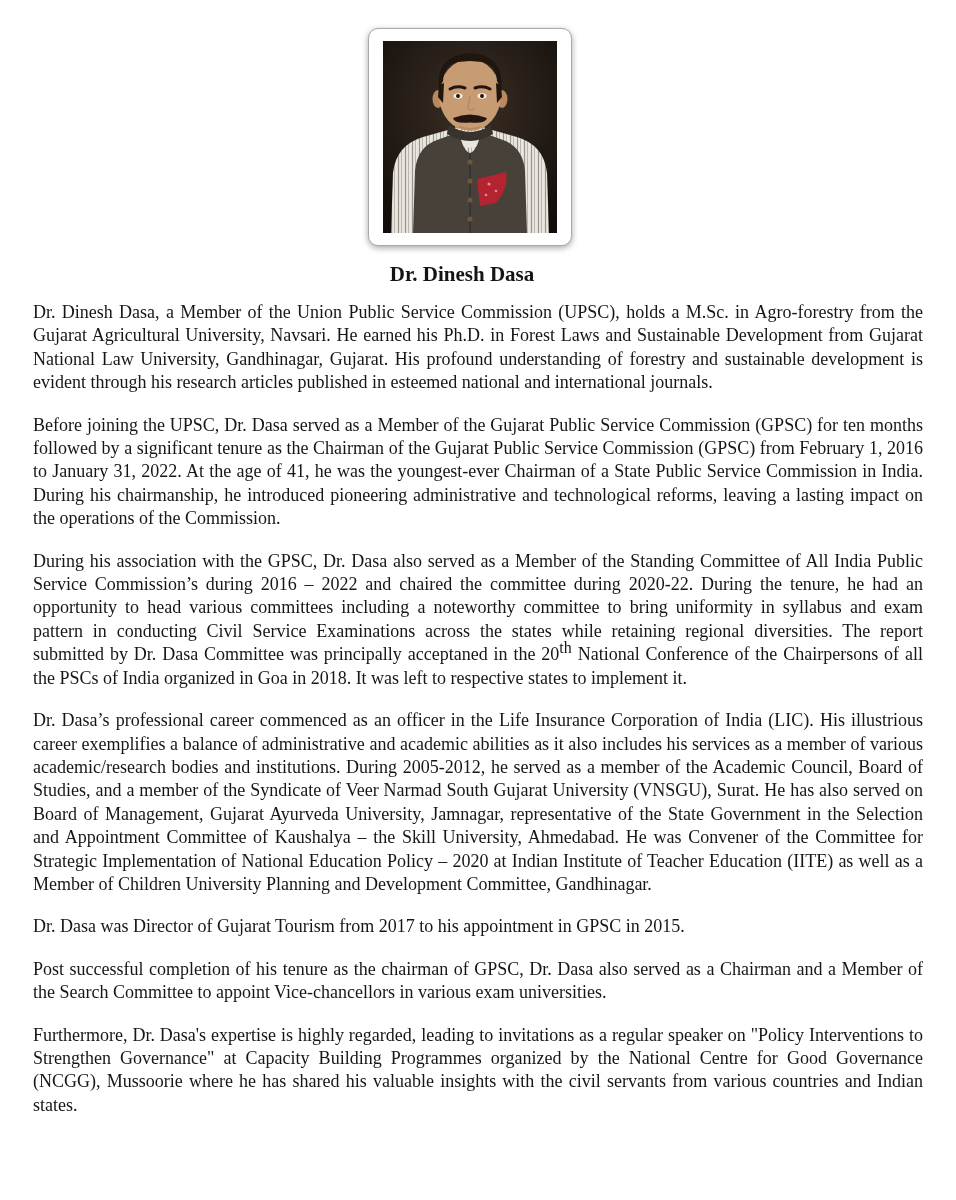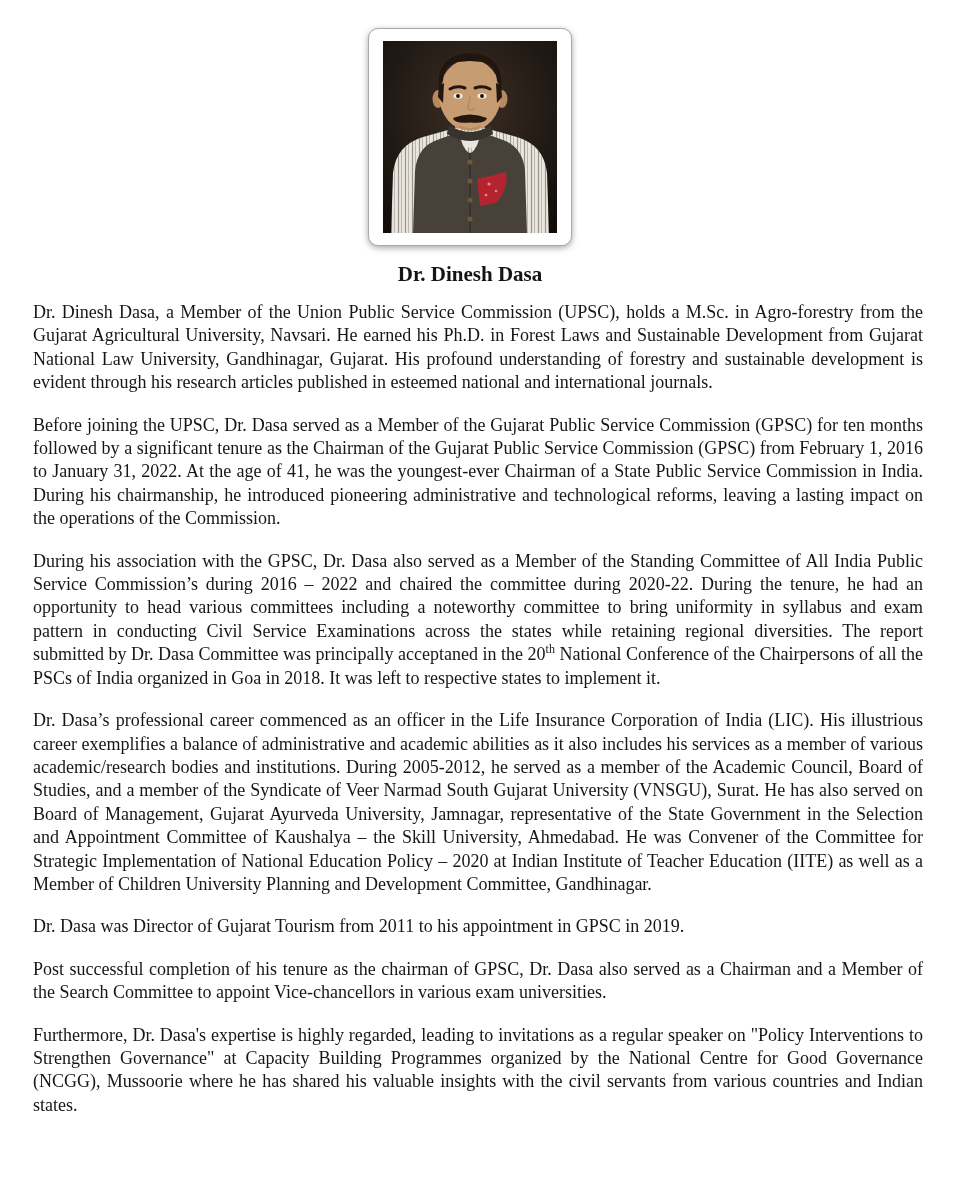--- a/index.html
+++ b/index.html
@@ -5,21 +5,21 @@
   html, body { margin: 0; padding: 0; }
   body {
     width: 956px;
     height: 1200px;
     background: #ffffff;
     font-family: "Liberation Serif", serif;
     color: #161616;
     overflow: hidden;
   }
   .photo-block {
-    width: 204px;
+    width: 188px;
     margin: 28px 4px 0 368px;
   }
   .photo-frame {
     box-sizing: border-box;
     width: 204px;
     height: 218px;
     background: #ffffff;
     border: 1px solid #a9a9a9;
     border-radius: 10px;
     box-shadow: 0 2px 6px rgba(0,0,0,0.35);
@@ -41,21 +41,21 @@
   .text-column {
     padding: 14px 33px 0 33px;
     text-align: justify;
     font-size: 18px;
     line-height: 23.4px;
   }
   .text-column p {
     margin: 0 0 19px 0;
   }
   sup {
-    font-size: 12px;
+    font-size: 16px;
     line-height: 0;
     vertical-align: super;
   }
 </style>
 </head>
 <body>
 
 <div class="doc">
 
   <div class="photo-block">
@@ -121,18 +121,18 @@
       </svg>
     </div>
     <div class="caption">Dr. Dinesh Dasa</div>
   </div>
 
   <div class="text-column">
     <p>Dr. Dinesh Dasa, a Member of the Union Public Service Commission (UPSC), holds a M.Sc. in Agro-forestry from the Gujarat Agricultural University, Navsari. He earned his Ph.D. in Forest Laws and Sustainable Development from Gujarat National Law University, Gandhinagar, Gujarat. His profound understanding of forestry and sustainable development is evident through his research articles published in esteemed national and international journals.</p>
     <p>Before joining the UPSC, Dr. Dasa served as a Member of the Gujarat Public Service Commission (GPSC) for ten months followed by a significant tenure as the Chairman of the Gujarat Public Service Commission (GPSC) from February 1, 2016 to January 31, 2022. At the age of 41, he was the youngest-ever Chairman of a State Public Service Commission in India. During his chairmanship, he introduced pioneering administrative and technological reforms, leaving a lasting impact on the operations of the Commission.</p>
     <p><span>During his association with the GPSC, Dr. Dasa also served as a Member of the Standing Committee of All India Public Service Commission’s during 2016 – 2022 and chaired the committee during 2020-22. During the tenure, he had an opportunity to head various committees including a noteworthy committee to bring uniformity in syllabus and exam pattern in conducting Civil Service Examinations across the states while retaining regional diversities. The report submitted by Dr. Dasa Committee was principally acceptaned in the 20</span><sup>th</sup><span> National Conference of the Chairpersons of all the PSCs of India organized in Goa in 2018.  It was left to respective states to implement it.</span></p>
     <p>Dr. Dasa’s professional career commenced as an officer in the Life Insurance Corporation of India (LIC). His illustrious career exemplifies a balance of administrative and academic abilities as it also includes his services as a member of various academic/research bodies and institutions. During 2005-2012, he served as a member of the Academic Council, Board of Studies, and a member of the Syndicate of Veer Narmad South Gujarat University (VNSGU), Surat. He has also served on Board of Management, Gujarat Ayurveda University, Jamnagar, representative of the State Government in the Selection and Appointment Committee of Kaushalya – the Skill University, Ahmedabad. He was Convener of the Committee for Strategic Implementation of National Education Policy – 2020 at Indian Institute of Teacher Education (IITE) as well as a Member of Children University Planning and Development Committee, Gandhinagar.</p>
-    <p>Dr. Dasa was Director of Gujarat Tourism from 2011 to his appointment in GPSC in 2019.</p>
+    <p>Dr. Dasa was Director of Gujarat Tourism from 2017 to his appointment in GPSC in 2015.</p>
     <p>Post successful completion of his tenure as the chairman of GPSC, Dr. Dasa also served as a Chairman and a Member of the Search Committee to appoint Vice-chancellors in various exam universities.</p>
     <p>Furthermore, Dr. Dasa's expertise is highly regarded, leading to invitations as a regular speaker on "Policy Interventions to Strengthen Governance" at Capacity Building Programmes organized by the National Centre for Good Governance (NCGG), Mussoorie where he has shared his valuable insights with the civil servants from various countries and Indian states.</p>
   </div>
 
 </div>
 
 </body></html>

